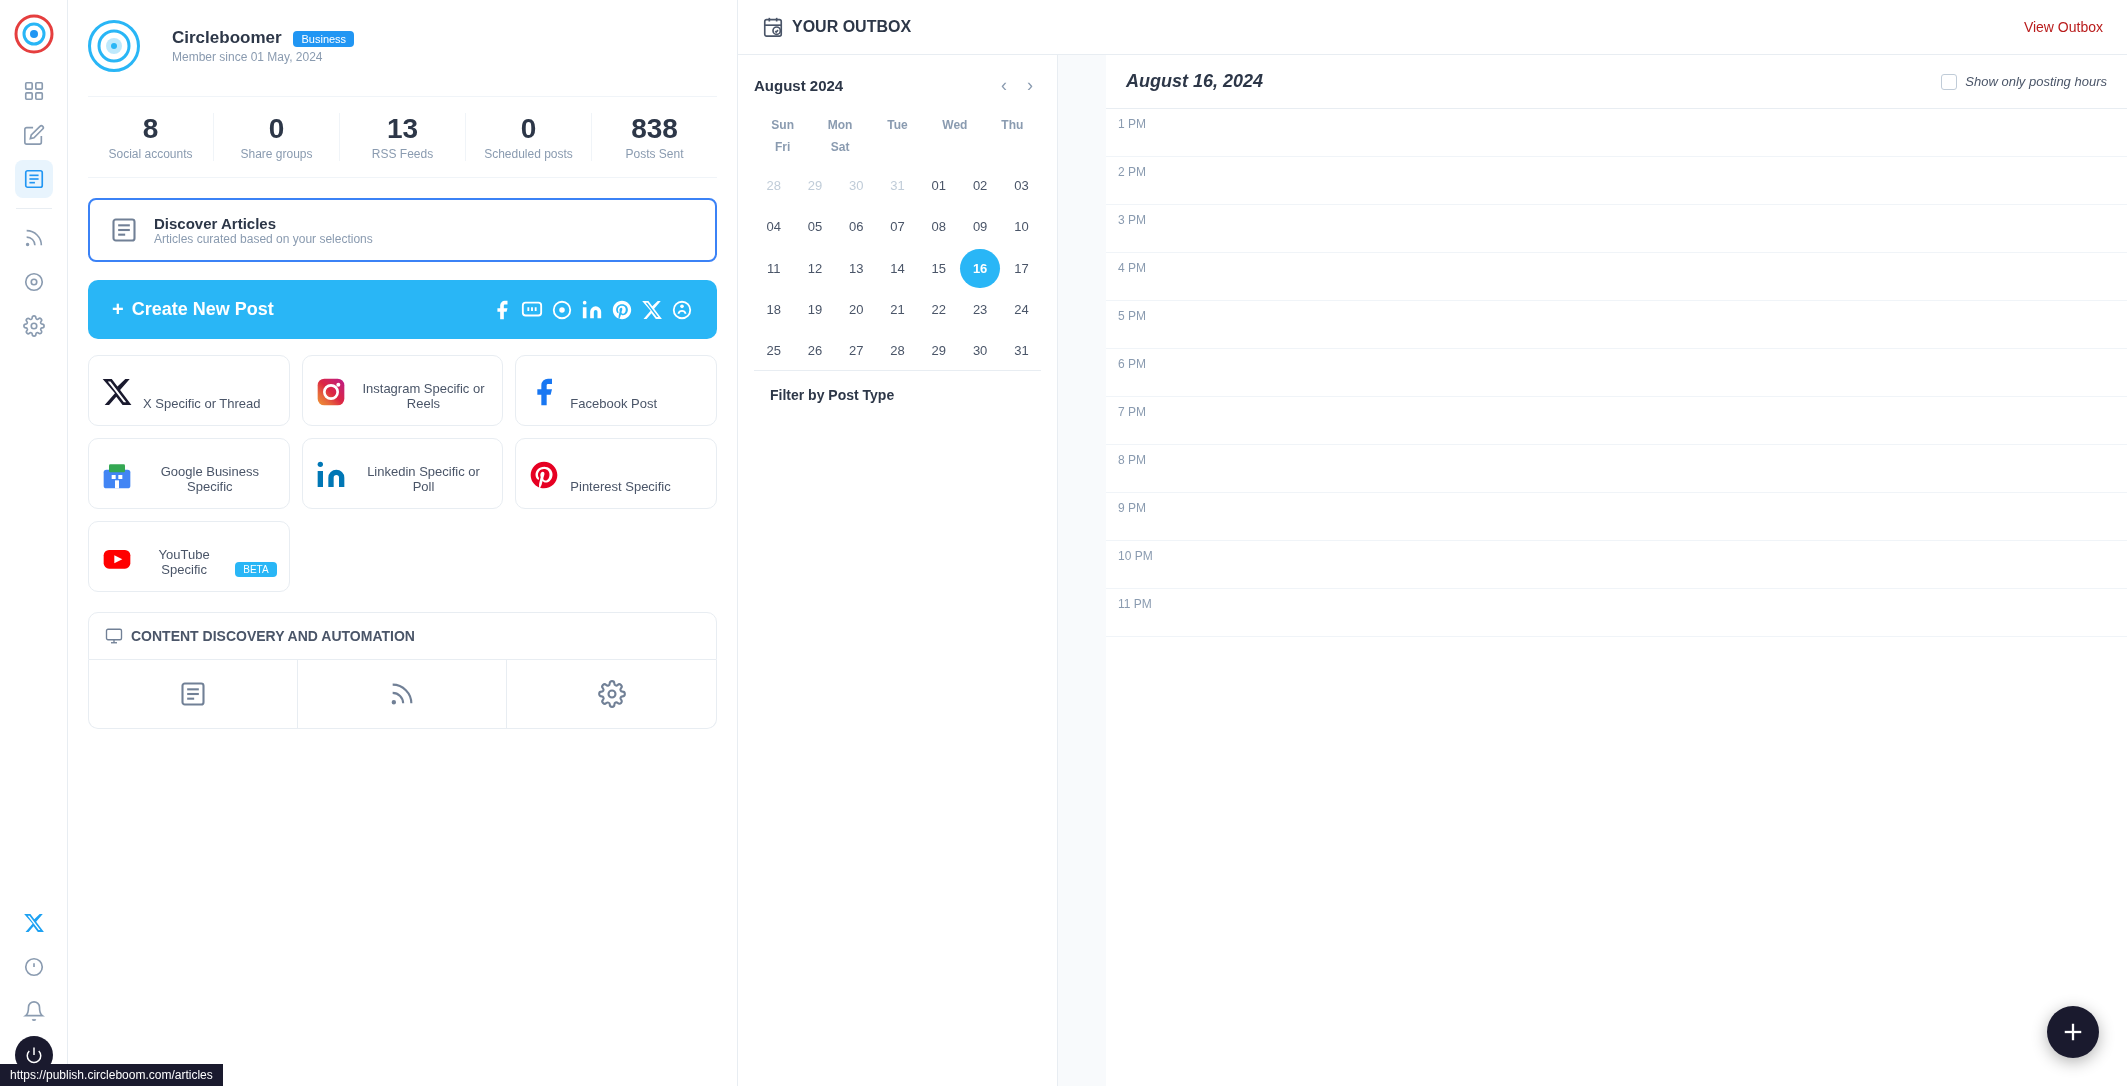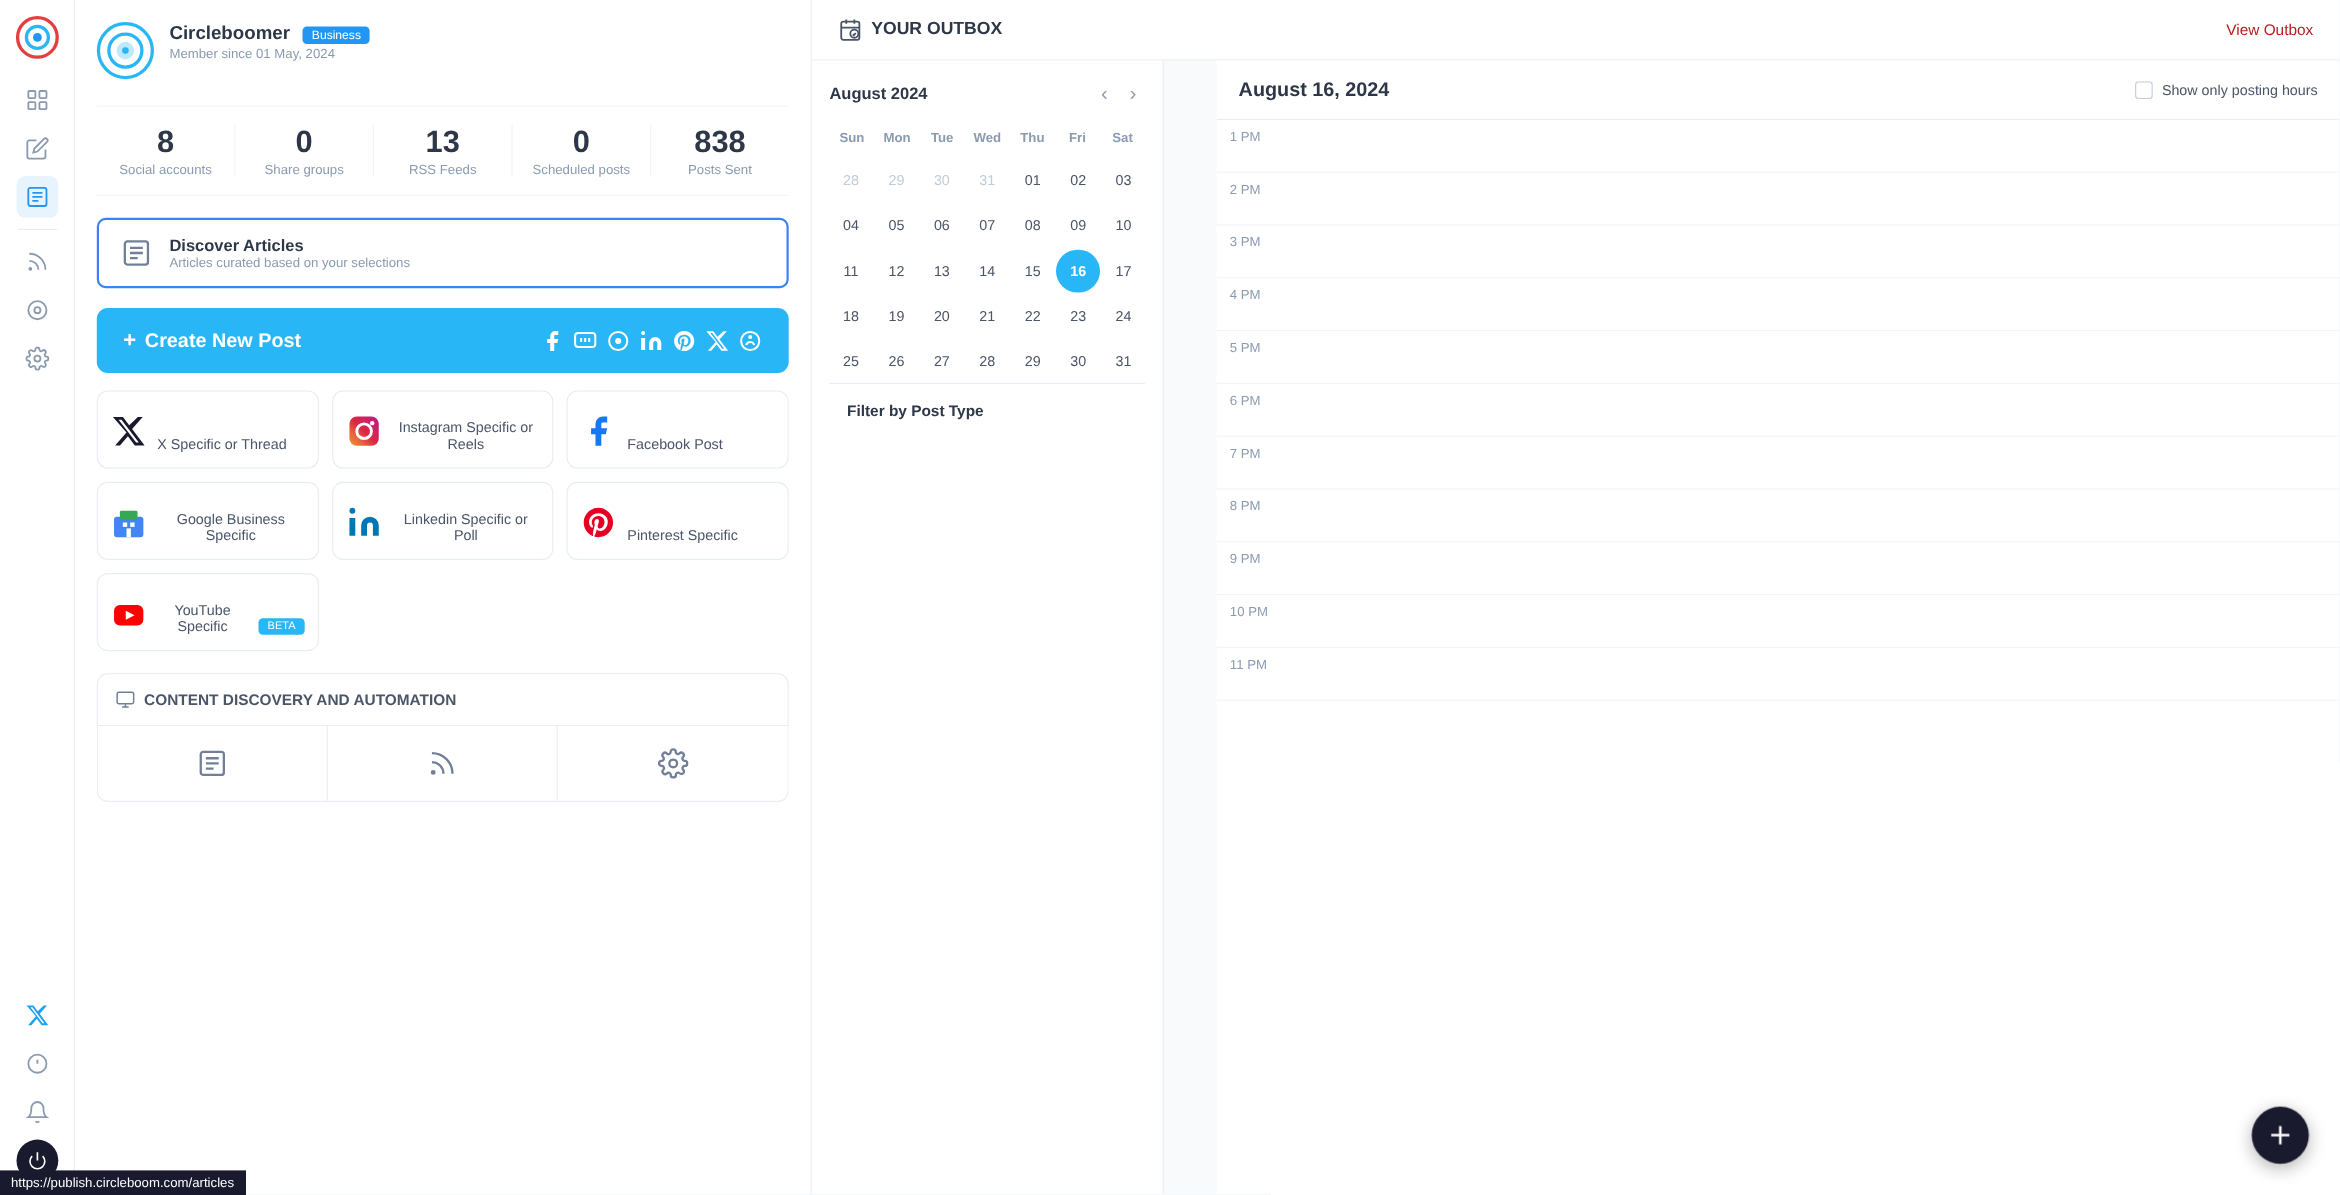--- a/index.html
+++ b/index.html
@@ -56,22 +56,22 @@
       width: 670px;
       background: #fff;
       border-right: 1px solid #e8edf2;
       overflow-y: auto;
       padding: 20px;
     }
 
     
     .profile-section {
       display: flex;
-      align-items: flex-start;
-      gap: 14px;
+      align-items: center;
+      gap: 32px;
       margin-bottom: 24px;
     }
     .profile-logo {
       width: 52px; height: 52px;
       border: 3px solid #29b6f6;
       border-radius: 50%;
       display: flex; align-items: center; justify-content: center;
       color: #29b6f6; font-size: 22px; font-weight: bold;
     }
     .profile-badge {
@@ -260,21 +260,21 @@
     .month-title { font-size: 15px; font-weight: 600; color: #2d3748; }
     .nav-btn {
       background: none;
       border: none;
       cursor: pointer;
       color: #8a9bb0;
       font-size: 18px;
       padding: 4px 8px;
     }
     .cal-grid { width: 100%; }
-    .cal-header-row { display: grid; grid-template-columns: repeat(7, 1fr); margin-bottom: 8px; }
+    .cal-header-row { display: grid; grid-template-columns: repeat(5, 1fr); margin-bottom: 8px; }
     .cal-header-cell { text-align: center; font-size: 12px; font-weight: 600; color: #8a9bb0; padding: 4px 0; }
     .cal-body { display: grid; grid-template-columns: repeat(7, 1fr); gap: 2px; }
     .cal-day {
       text-align: center;
       padding: 6px 2px;
       font-size: 13px;
       color: #4a5568;
       cursor: pointer;
       border-radius: 50%;
       aspect-ratio: 1;
@@ -304,20 +304,21 @@
     .schedule-header {
       display: flex;
       align-items: center;
       justify-content: space-between;
       padding: 16px 20px;
       border-bottom: 1px solid #e8edf2;
       position: sticky;
       top: 0;
       background: #fff;
       z-index: 5;
+      font-style: italic;
     }
     .schedule-date { font-size: 18px; font-weight: 700; color: #2d3748; }
     .posting-hours-toggle {
       display: flex;
       align-items: center;
       gap: 8px;
       font-size: 13px;
       color: #4a5568;
     }
     .toggle-checkbox {

